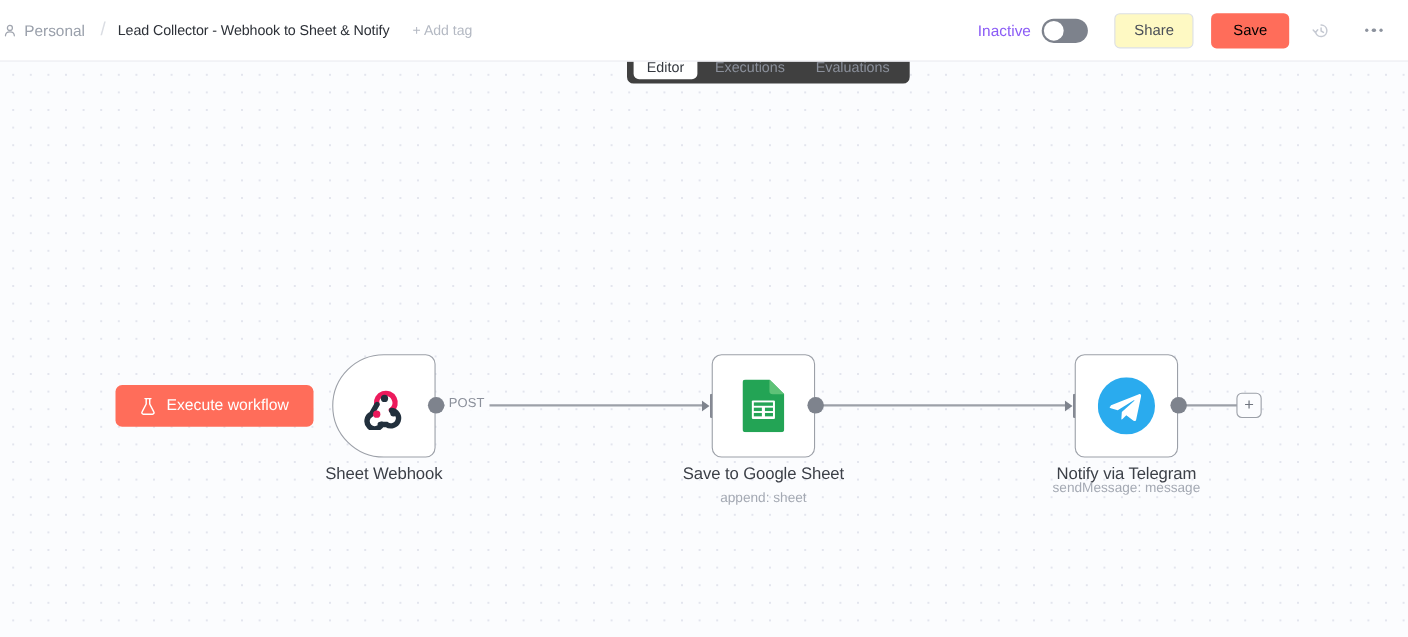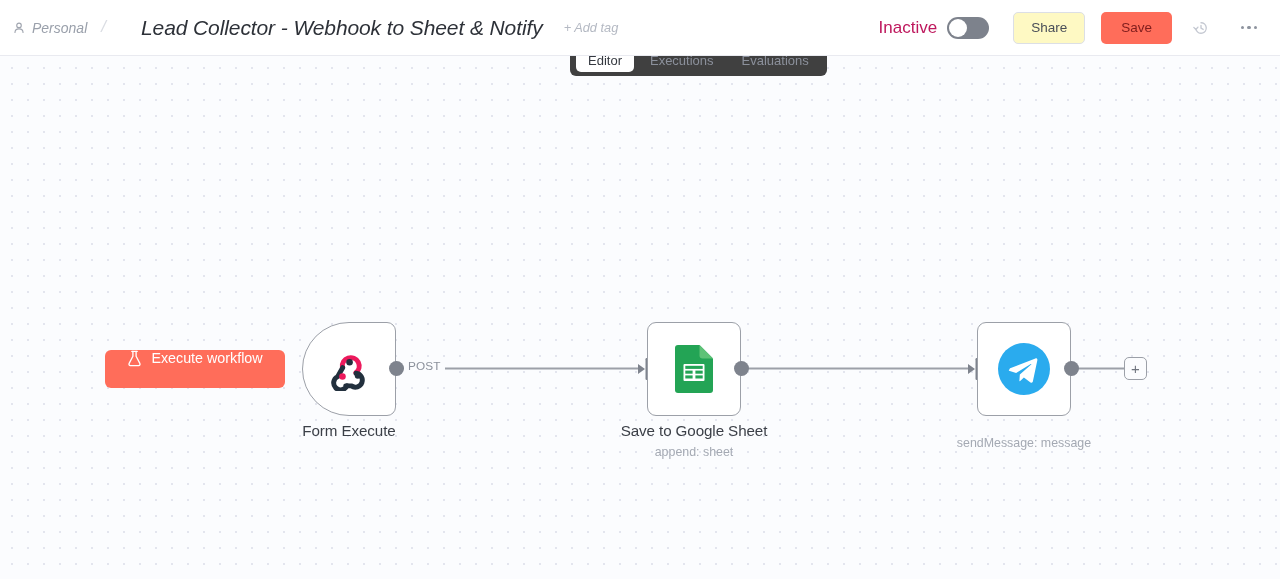--- a/index.html
+++ b/index.html
@@ -15,51 +15,50 @@
 
   #header {
     position: absolute; top: 0; left: 0;
     width: 1280px; height: 56px;
     background: #ffffff;
     border-bottom: 1px solid #e9eaf0;
     display: flex; align-items: center;
     z-index: 20;
   }
 
-  .hdr-left { display: flex; align-items: center; padding-left: 10px; gap: 0; font-style: italic; }
+  .hdr-left { display: flex; align-items: center; gap: 0; }
 
   .personal-chip {
     display: flex; align-items: center; gap: 6px;
     color: #9aa0ab; font-size: 14px;
     padding: 4px 2px; border-radius: 4px;
   }
   .person-ico { width: 14px; height: 14px; display: block; }
 
   .crumb-sep {
     color: #dadde3; font-size: 17px; margin: 0 11px 0 12px;
     font-weight: 300; transform: translateY(-1px);
   }
 
   .wf-title {
-    font-size: 21px; color: #2d3138; letter-spacing: -0.1px;
+    font-size: 13px; color: #2d3138; letter-spacing: -0.1px;
     white-space: nowrap;
-    margin-left: 24px;
   }
 
   .add-tag {
     margin-left: 21px; font-size: 12.8px; color: #b4b9c3;
     white-space: nowrap;
   }
 
   .hdr-right {
     margin-left: auto; display: flex; align-items: center;
     padding-right: 16px; gap: 0;
   }
 
-  .inactive-label { font-size: 17px; color: #be185d; margin-right: 10px; }
+  .inactive-label { font-size: 14px; color: #8b5cf6; margin-right: 10px; }
 
   .toggle {
     width: 42px; height: 22px; border-radius: 11px;
     background: #7d828c; position: relative; flex: none;
   }
   .toggle .knob {
     position: absolute; top: 2px; left: 2px;
     width: 18px; height: 18px; border-radius: 50%;
     background: #ffffff;
   }
@@ -71,21 +70,21 @@
     background: #fef9c3; color: #4a4f58; font-size: 13.5px;
     display: flex; align-items: center; justify-content: center;
     font-family: "Liberation Sans", sans-serif;
     cursor: pointer;
   }
 
   .btn-save {
     margin-left: 16px;
     height: 32px; padding: 0 20px;
     border: none; border-radius: 5px;
-    background: #ff6d5a; color: #7f1d1d; font-size: 13.5px;
+    background: #ff6d5a; color: #000000; font-size: 13.5px;
     display: flex; align-items: center; justify-content: center;
     font-family: "Liberation Sans", sans-serif;
     cursor: pointer;
   }
 
   .icon-btn {
     margin-left: 14px; width: 30px; height: 30px;
     display: flex; align-items: center; justify-content: center;
     color: #c5c9d2;
   }
@@ -125,21 +124,21 @@
     background-position: 4px 4px;
     overflow: hidden;
   }
 
   
   .exec-btn {
     position: absolute; left: 105px; top: 294px;
     width: 180px; height: 38px;
     background: #ff6d5a; color: #ffffff;
     border-radius: 6px; border: none;
-    display: flex; align-items: flex-start; justify-content: center;
+    display: flex; align-items: center; justify-content: center;
     gap: 9px; font-size: 14.3px;
     font-family: "Liberation Sans", sans-serif;
     cursor: pointer;
   }
   .flask-ico { width: 15px; height: 17px; display:block; }
 
   
   #wires { position: absolute; left: 0; top: 0; width: 1280px; height: 523px; }
 
   .post-label {
@@ -302,21 +301,21 @@
 
           <path d="M31.7 28.6a7.6 7.6 0 1 1-5.1 13.8H20.4" fill="none" stroke="#22303d" stroke-width="5.4" stroke-linecap="round"></path>
 
           <circle cx="24.6" cy="16.6" r="3.6" fill="#22303d"></circle>
           <circle cx="16.9" cy="32.2" r="3.6" fill="#ec1a5c"></circle>
           <circle cx="33.6" cy="31.3" r="3.3" fill="#22303d"></circle>
         </svg>
       </div>
     </div>
     <div class="out-dot" id="out-webhook"></div>
-    <div class="node-label" id="lbl-webhook">Form Execute</div>
+    <div class="node-label" id="lbl-webhook">Sheet Webhook</div>
 
     <div class="in-port" id="in-sheets">
       <svg width="18" height="22" viewBox="0 0 18 22">
         <polygon points="0,6 7,11 0,16" fill="#7e838d"></polygon>
         <rect x="7.5" y="0" width="6" height="22" rx="1.2" fill="#7e838d"></rect>
       </svg>
     </div>
     <div class="node node-std" id="node-sheets">
       <div class="node-inner">
         <svg class="gsheet" viewBox="0 0 38 48">
@@ -345,18 +344,19 @@
     </div>
     <div class="node node-std" id="node-telegram">
       <div class="node-inner">
         <svg class="tg" viewBox="0 0 52 52">
           <circle cx="26" cy="26" r="26" fill="#2aabee"></circle>
           <path d="M11.5 25.6 37.4 15.4c1.2-.45 2.3.3 1.9 2.1l-4.4 20.8c-.3 1.45-1.2 1.8-2.4 1.12l-6.6-4.9-3.2 3.1c-.35.35-.65.65-1.33.65l.47-6.77L33.2 21.4c.54-.47-.12-.74-.83-.27L18.1 30.0l-6.3-1.96c-1.37-.43-1.4-1.37.27-2.03z" fill="#ffffff"></path>
         </svg>
       </div>
     </div>
     <div class="out-dot" id="out-telegram"></div>
+    <div class="node-label" id="lbl-telegram">Notify via Telegram</div>
     <div class="node-sub" id="sub-telegram">sendMessage: message</div>
 
     <div class="plus-btn">+</div>
 
   </div>
 </div>
 
 </body></html>

